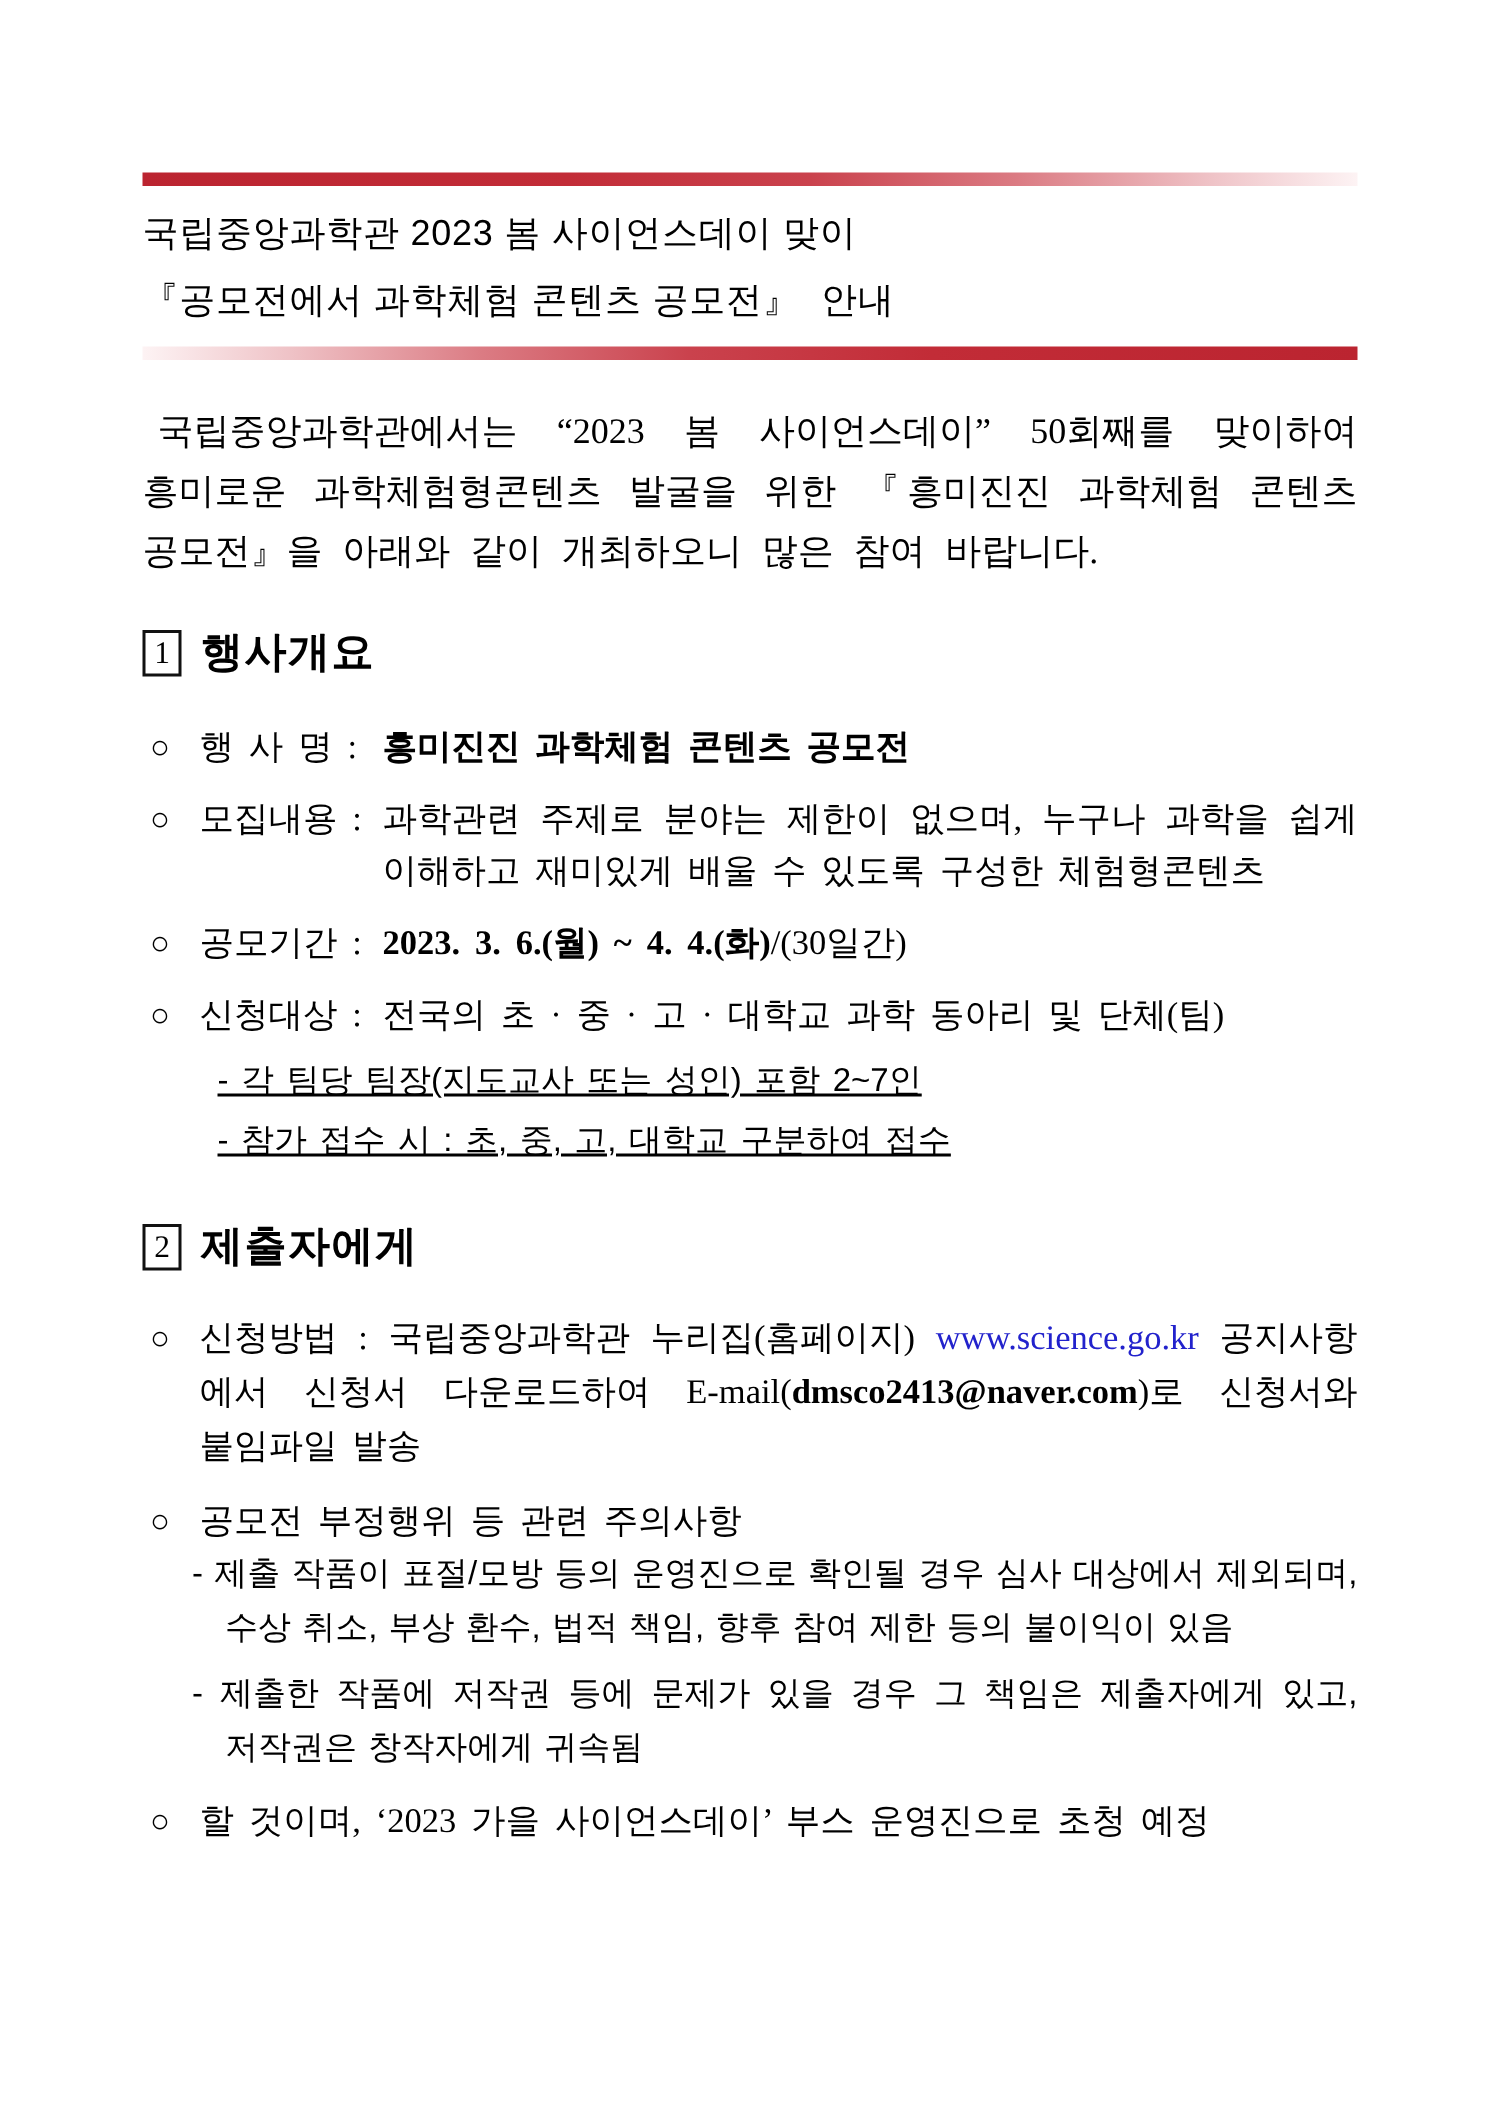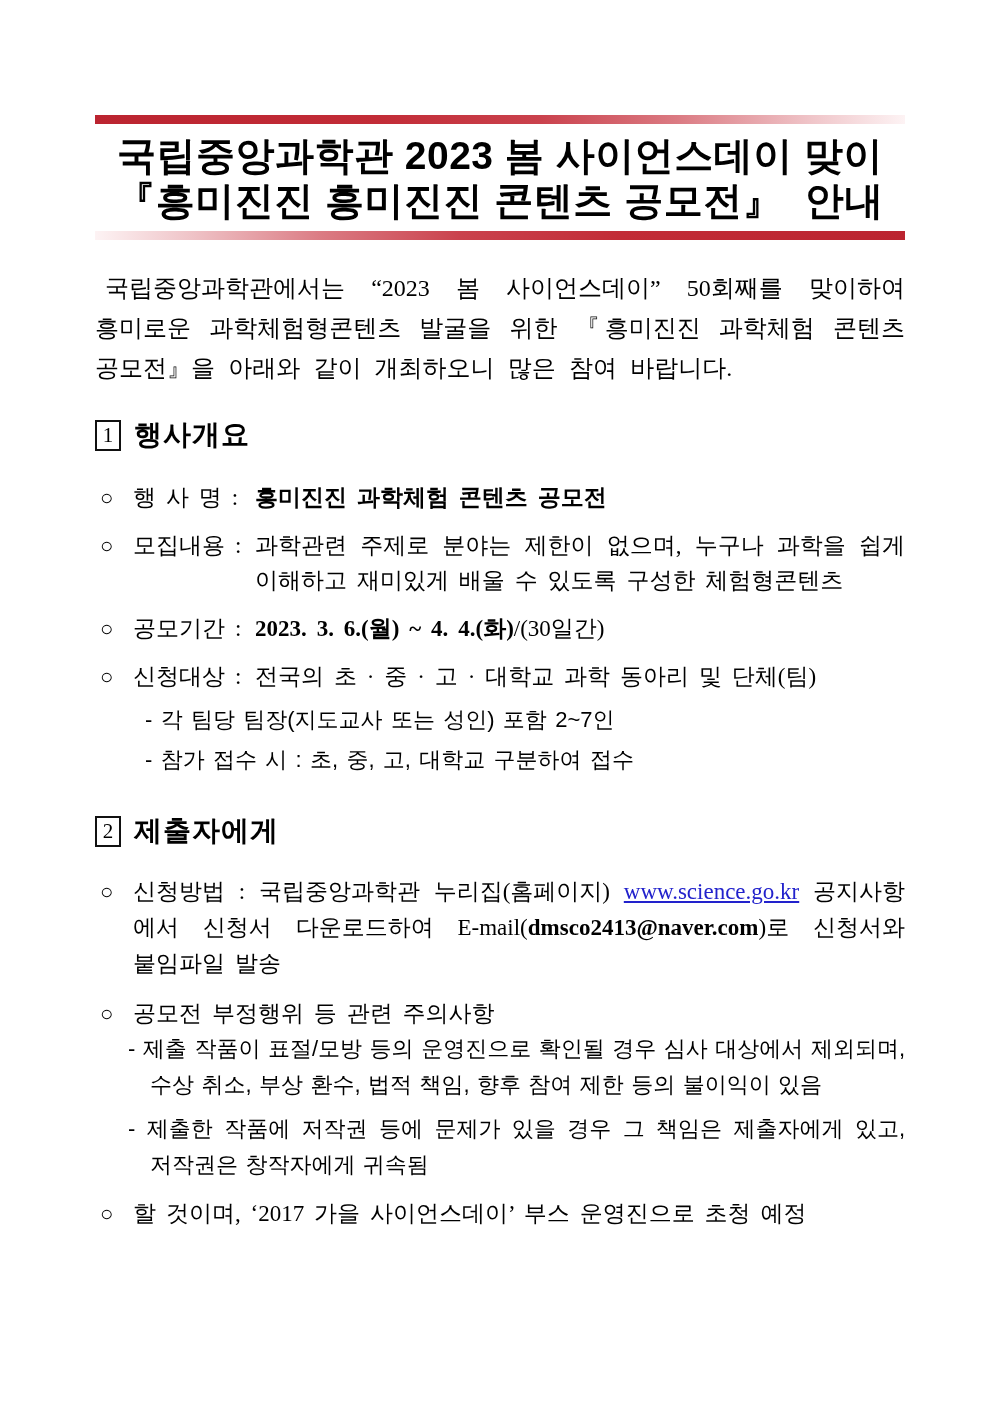--- a/index.html
+++ b/index.html
@@ -18,24 +18,24 @@
   .bar { height: 9px; width: 100%; }
   .bar-top {
     background: linear-gradient(to right,
       #bb2430 0%, #c22c37 35%, #ca424d 55%, #db7b83 72%, #efc3c7 88%, #fdf3f4 100%);
   }
   .bar-bottom {
     background: linear-gradient(to left,
       #bb2430 0%, #c22c37 35%, #ca424d 55%, #db7b83 72%, #efc3c7 88%, #fdf3f4 100%);
   }
   .doc-title {
-    text-align: center;
-    font-family: "Liberation Sans", "DejaVu Sans", sans-serif;
-    font-weight: bold;
-    font-size: 39px;
+    text-align: left;
+    font-family: "Liberation Sans", "DejaVu Sans", sans-serif;
+    font-weight: normal;
+    font-size: 24px;
     line-height: 45px;
     padding: 9px 0 8px 0;
     letter-spacing: 0.5px;
   }
   .doc-title .t2 { white-space: pre; }
 
   .intro {
     margin: 28px 0 0 0;
     font-size: 24px;
     line-height: 40px;
@@ -80,27 +80,26 @@
     margin-bottom: 13px;
     word-spacing: 0.18em;
   }
   .bullet { flex: none; width: 33px; font-size: 22px; }
   .label { flex: none; width: 122px; white-space: pre; }
   .value-block { flex: 1; min-width: 0; }
   .value-block .just { text-align: justify; text-align-last: justify; }
   .bold { font-weight: bold; }
   .link {
     color: var(--link, #2222cc);
-    text-decoration: underline;
     cursor: pointer;
     word-spacing: normal;
   }
   .s2lines { line-height: 36px; }
 
-  .subs1 { margin: 6px 0 0 45px; }
+  .subs1 { margin: 6px 0 0 45px; text-decoration: underline; }
   .sub1-line {
     font-family: "Liberation Sans", "DejaVu Sans", sans-serif;
     font-size: 22px;
     line-height: 40px;
     word-spacing: 0.10em;
   }
 
   .subs2 { margin: 0 0 0 28px; }
   .sub2-group { margin-bottom: 8px; }
   .sub2-line {
@@ -115,21 +114,21 @@
   .award-lines { line-height: 37px; }
 </style>
 </head>
 <body>
 
 <div class="page">
 
   <div class="bar bar-top"></div>
   <div class="doc-title">
     <div class="t1">국립중앙과학관 2023 봄 사이언스데이 맞이</div>
-    <div class="t2">『흥미진진 흥미진진 콘텐츠 공모전』  안내</div>
+    <div class="t2">『공모전에서 과학체험 콘텐츠 공모전』  안내</div>
   </div>
   <div class="bar bar-bottom"></div>
 
   <p class="intro">
     <span class="jline first">국립중앙과학관에서는 “2023 봄 사이언스데이” 50회째를 맞이하여</span>
     <span class="jline">흥미로운 과학체험형콘텐츠 발굴을 위한 『흥미진진 과학체험 콘텐츠</span>
     <span class="lline">공모전』을 아래와 같이 개최하오니 많은 참여 바랍니다.</span>
   </p>
 
   <div class="sec-head">
@@ -213,19 +212,19 @@
       </div>
       <div class="sub2-group" style="margin-bottom:12px;">
         <div class="sub2-line just">- 제출한 작품에 저작권 등에 문제가 있을 경우 그 책임은 제출자에게 있고,</div>
         <div class="sub2-line cont">저작권은 창작자에게 귀속됨</div>
       </div>
     </div>
 
     <div class="item award-lines">
       <span class="bullet">○</span>
       <div class="value-block">
-        <div>할 것이며, ‘2017 가을 사이언스데이’ 부스 운영진으로 초청 예정</div>
+        <div>할 것이며, ‘2023 가을 사이언스데이’ 부스 운영진으로 초청 예정</div>
       </div>
     </div>
 
   </div>
 
 </div>
 
 </body></html>

